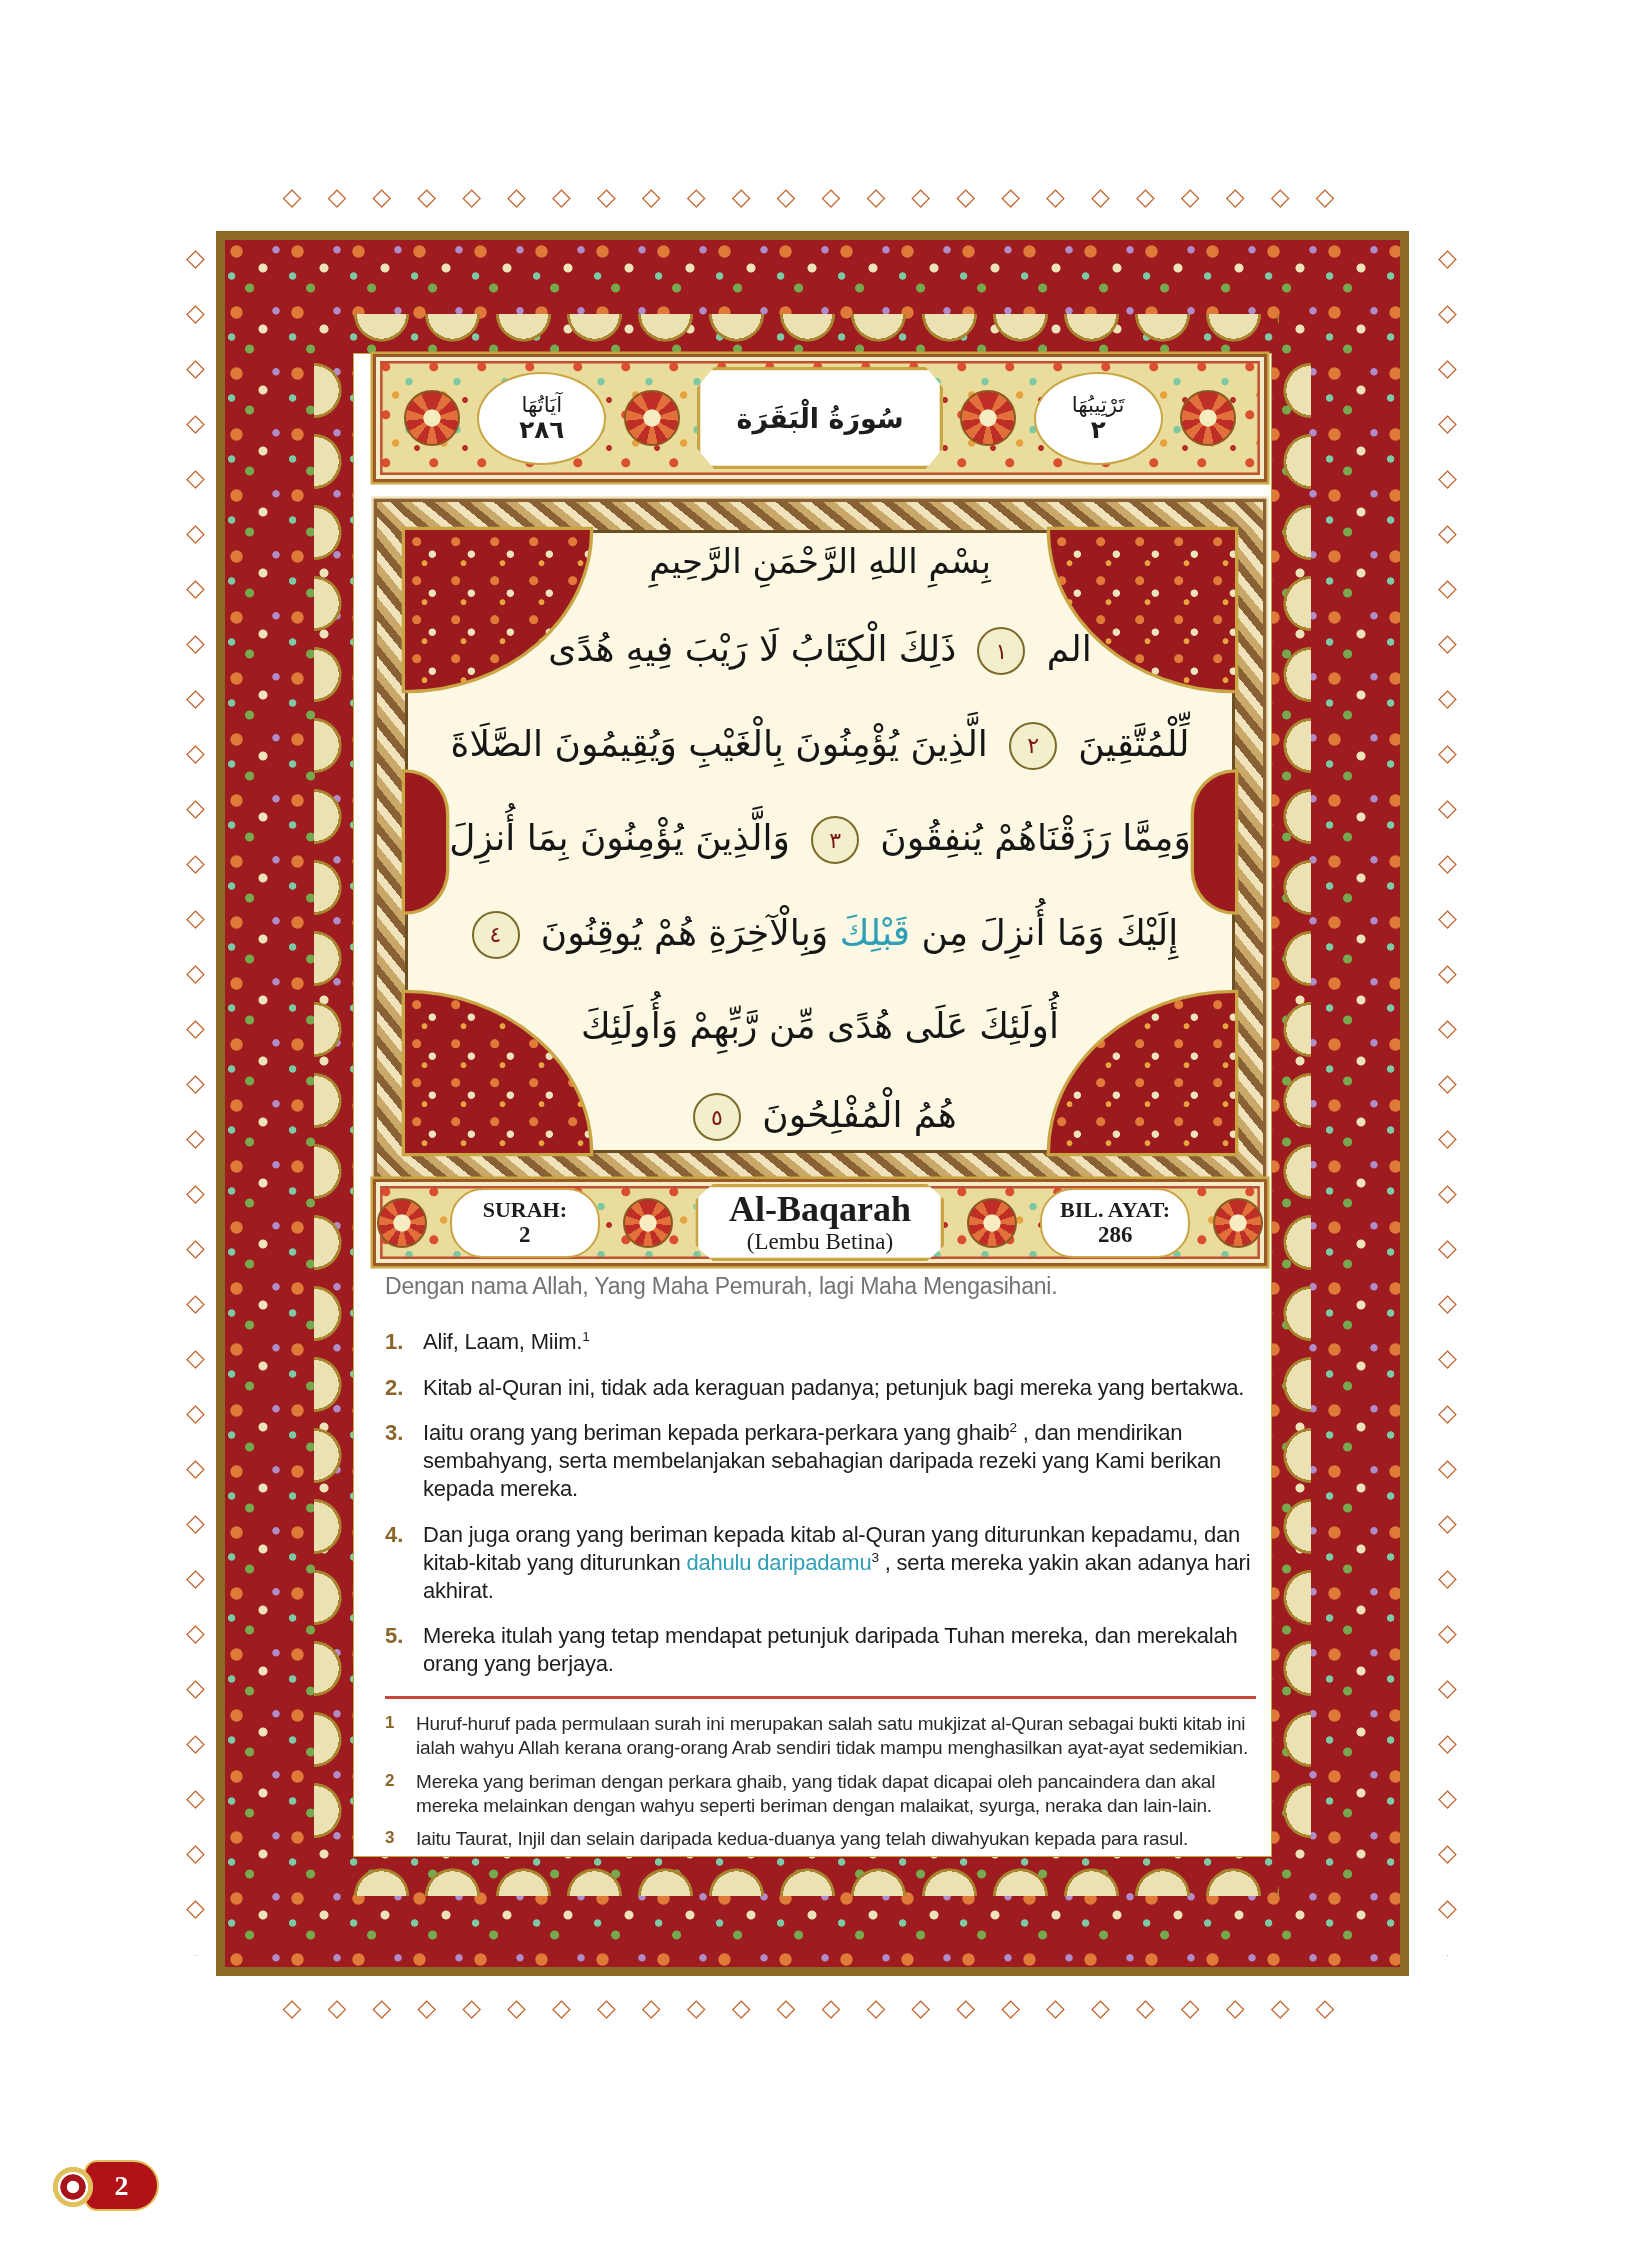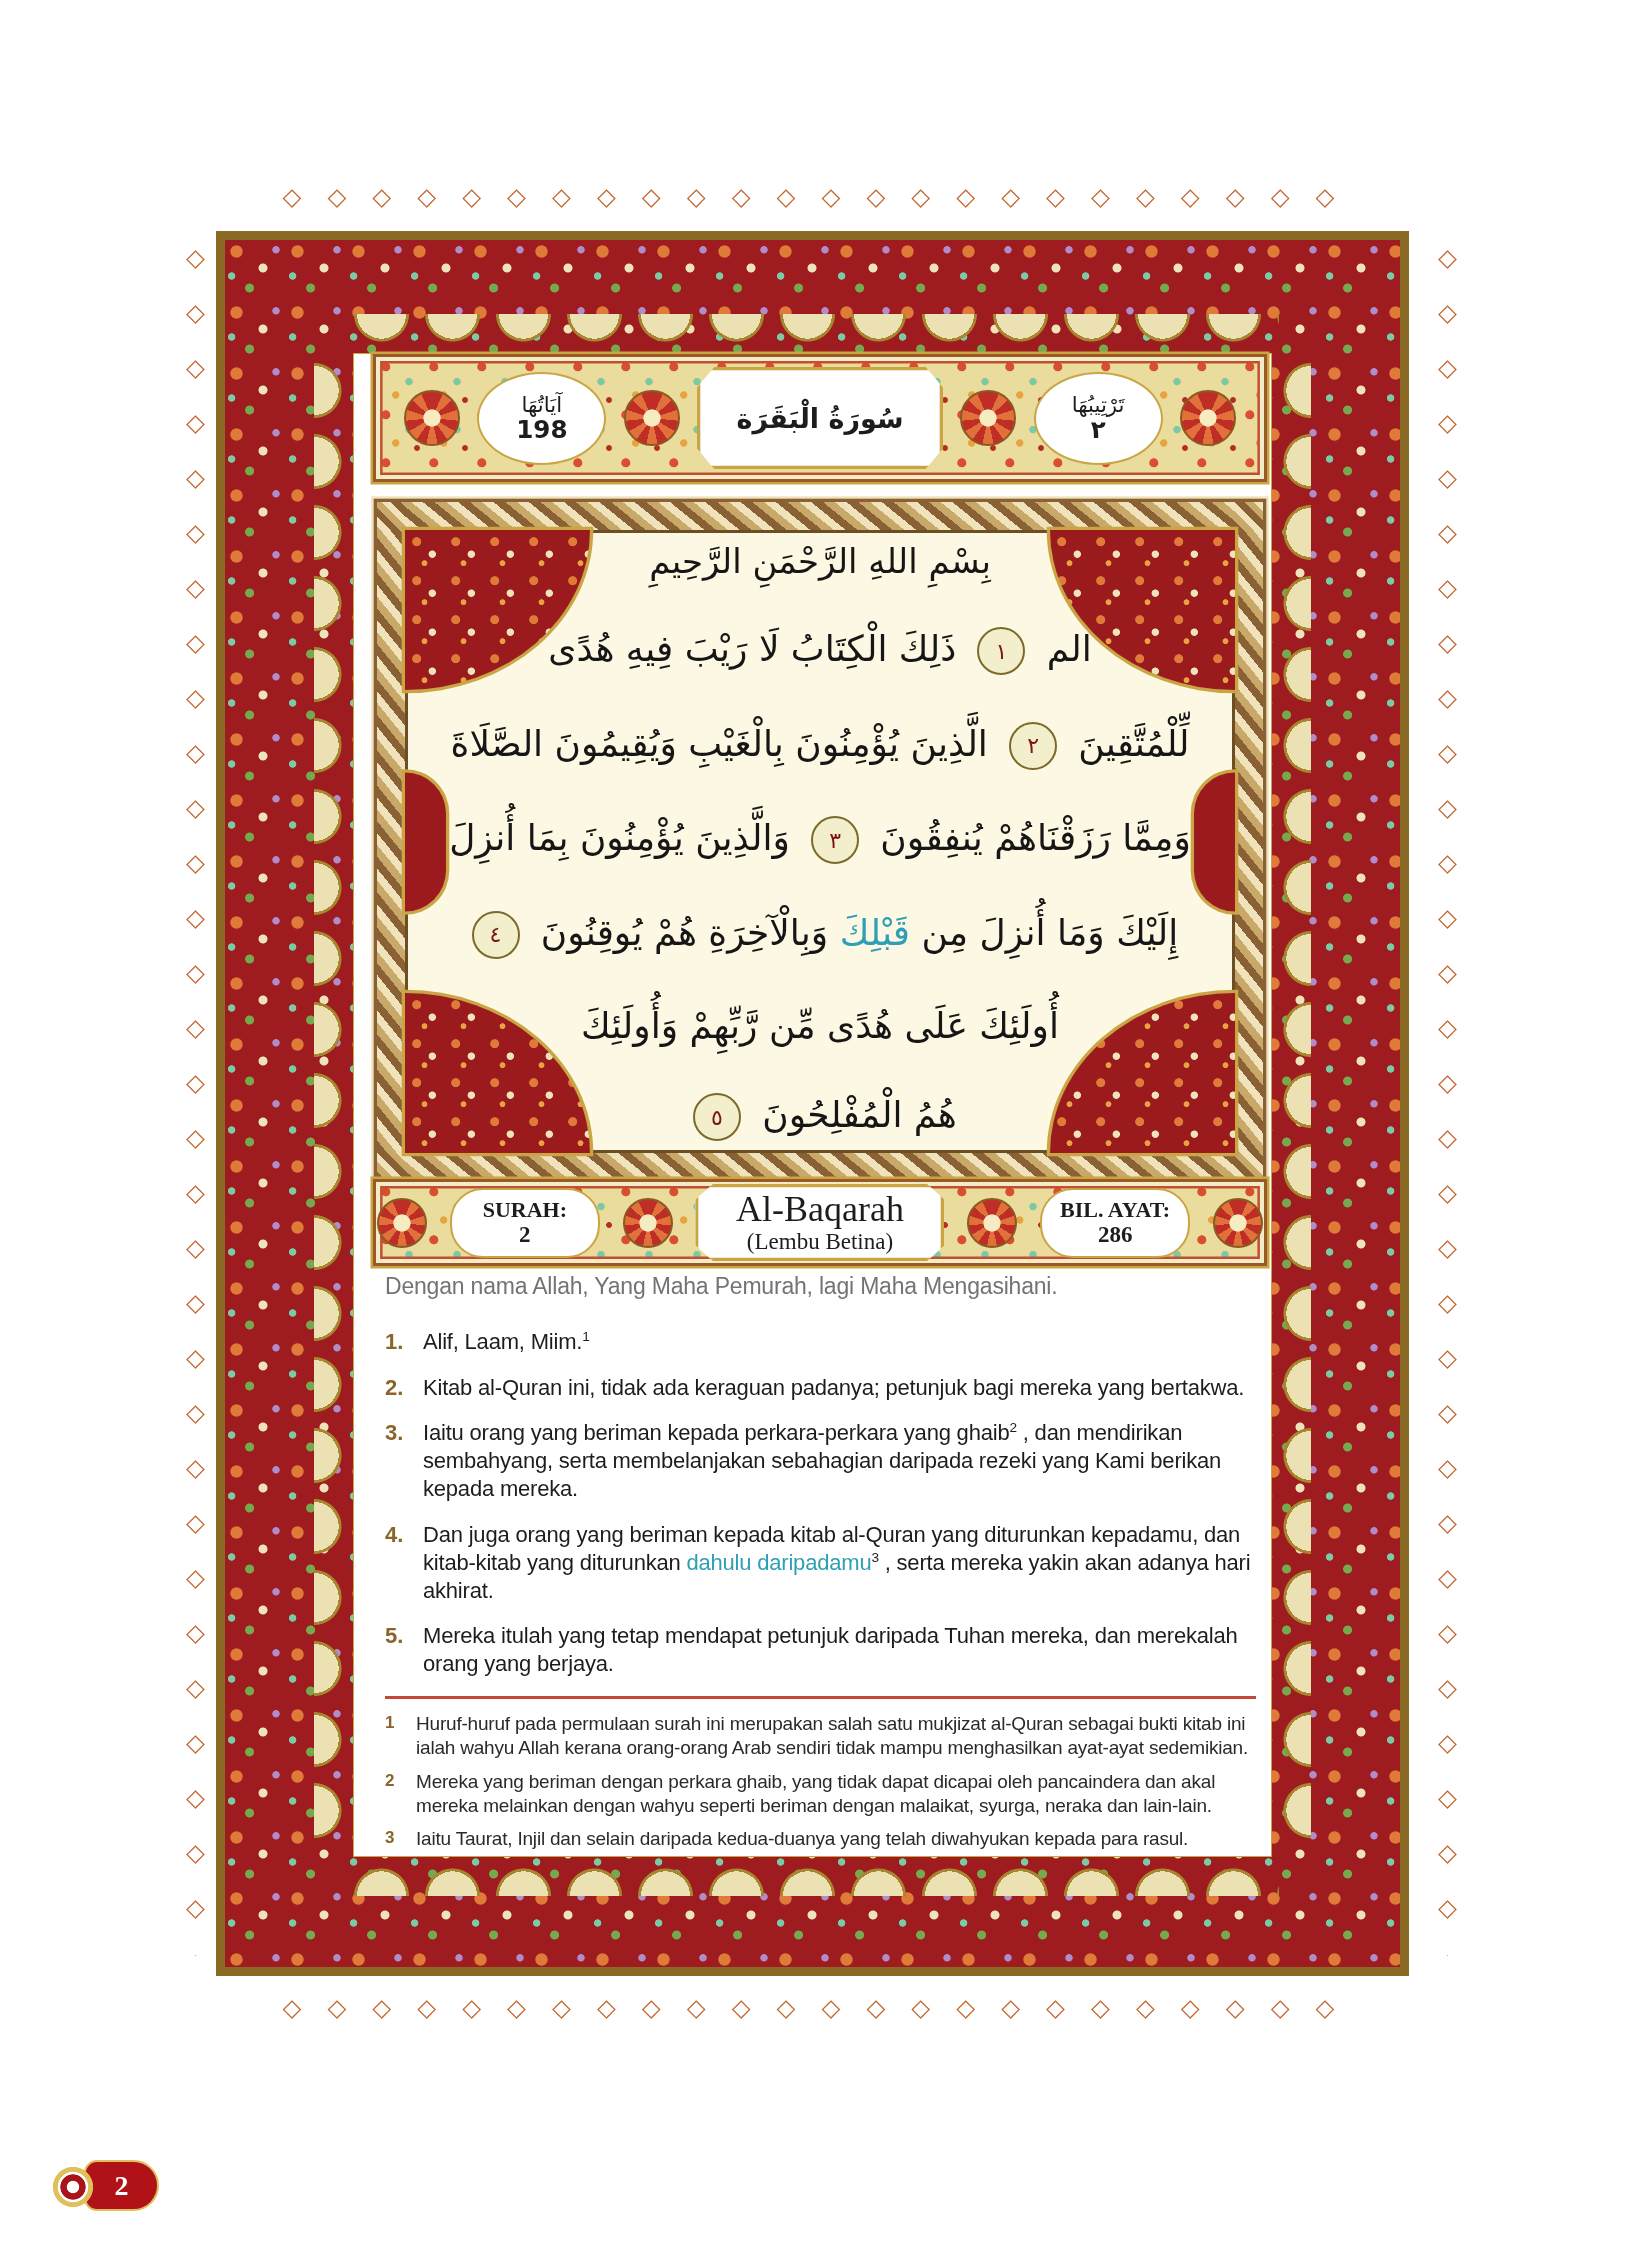--- a/index.html
+++ b/index.html
@@ -72,21 +72,21 @@
   .med-value{font-family:"DejaVu Sans",sans-serif;font-size:24.6px;font-weight:bold;line-height:1.1;}
   .i-label{font-family:"Liberation Serif",serif;font-weight:bold;font-size:22px;line-height:1.15;}
   .i-value{font-family:"Liberation Serif",serif;font-weight:bold;font-size:23px;line-height:1.15;}
 
   .cartouche{background:#fff;flex:none;display:flex;flex-direction:column;align-items:center;justify-content:center;
              box-shadow:inset 0 0 0 3.3px #caa544;
              clip-path:polygon(7% 0,93% 0,100% 20%,100% 80%,93% 100%,7% 100%,0 80%,0 20%);}
   .band.header .cartouche{width:246px;height:102px;}
   .band.info .cartouche{width:249px;height:77px;}
   .h-title{font-family:"DejaVu Sans",sans-serif;font-size:27px;font-weight:bold;white-space:nowrap;direction:rtl;}
-  .i-title{font-family:"Liberation Serif",serif;font-size:36px;font-weight:normal;line-height:1.05;}
+  .i-title{font-family:"Liberation Serif",serif;font-size:36px;font-weight:bold;line-height:1.05;}
   .i-sub{font-family:"Liberation Serif",serif;font-size:23px;line-height:1.1;}
 
   
   .qpanel{position:absolute;left:377px;top:502px;width:886px;height:679px;box-sizing:border-box;z-index:5;
           background:#fdf8e3;
           border:28px solid #c9a96a;
           border-image:repeating-linear-gradient(45deg,#8a6134 0 8.2px,#c9a96a 8.2px 16.4px,#f0e3bc 16.4px 24.6px) 34;
           outline:3.3px solid #6b4f23;outline-offset:-31px;
           box-shadow:0 0 0 3.3px #8a6134,0 0 0 5.7px #f0e3bc;}
   .qc{position:absolute;background-color:#9a1a1e;
@@ -152,21 +152,21 @@
     <div class="sc b"></div>
     <div class="sc l"></div>
     <div class="sc r"></div>
     <div class="inner"></div>
   </div>
 
   <div class="band header">
     <div class="rosette"></div>
     <div class="medallion" dir="rtl">
       <div class="med-label">آيَاتُهَا</div>
-      <div class="med-value">198</div>
+      <div class="med-value">٢٨٦</div>
     </div>
     <div class="rosette"></div>
     <div class="cartouche">
       <div class="h-title">سُورَةُ الْبَقَرَة</div>
     </div>
     <div class="rosette"></div>
     <div class="medallion" dir="rtl">
       <div class="med-label">تَرْتِيبُهَا</div>
       <div class="med-value">٢</div>
     </div>

